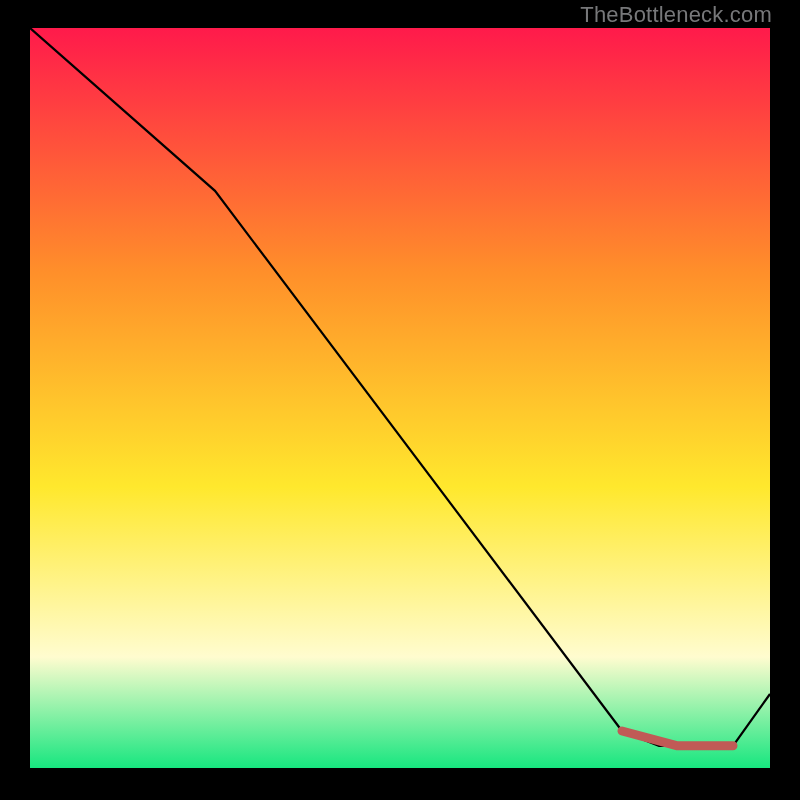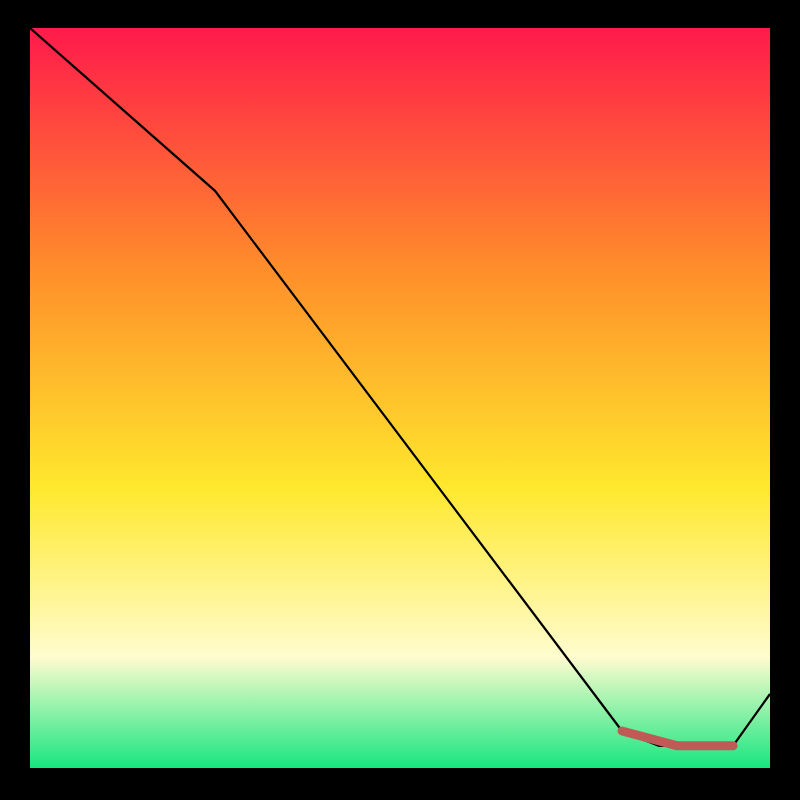--- a/index.html
+++ b/index.html
@@ -44,20 +44,21 @@
   .flat-stroke {
     fill: none;
     stroke-linecap: round;
     stroke-linejoin: round;
   }
 </style>
 </head>
 <body>
 
 <div class="container">
+  <div class="watermark">TheBottleneck.com</div>
 
   <div class="plot">
     <svg viewBox="0 0 740 740" width="740" height="740">
       <defs>
         <linearGradient id="bg-grad" x1="0" y1="0" x2="0" y2="1">
           <stop offset="0%" stop-color="#ff1a4b"></stop>
           <stop offset="33%" stop-color="#ff8f2a"></stop>
           <stop offset="62%" stop-color="#ffe82d"></stop>
           <stop offset="85%" stop-color="#fffccf"></stop>
           <stop offset="100%" stop-color="#17e67f"></stop>

